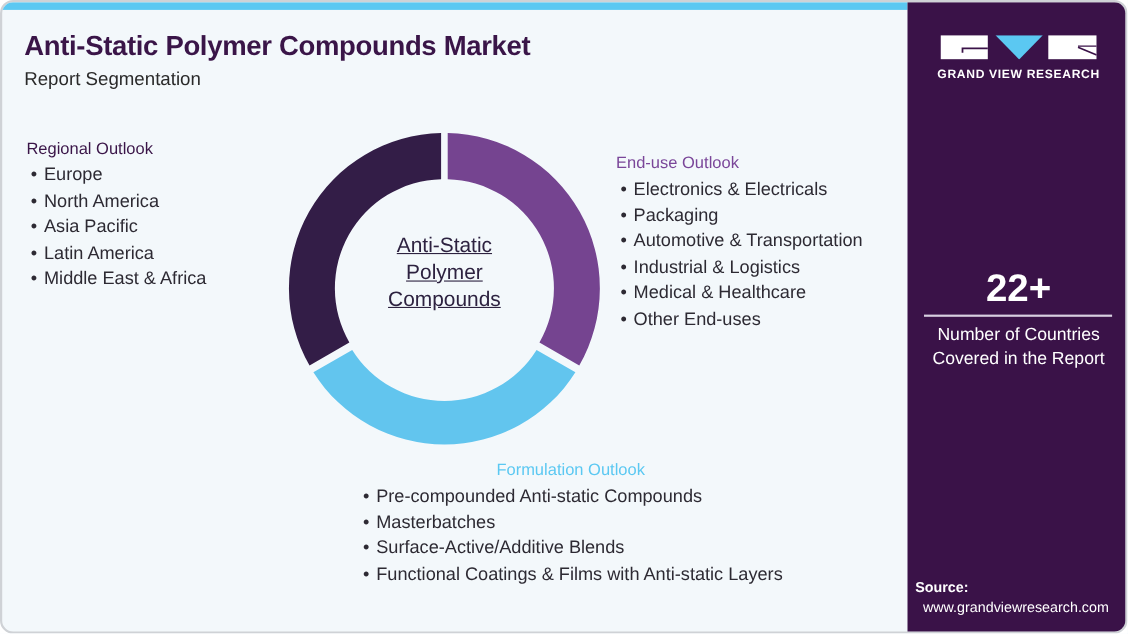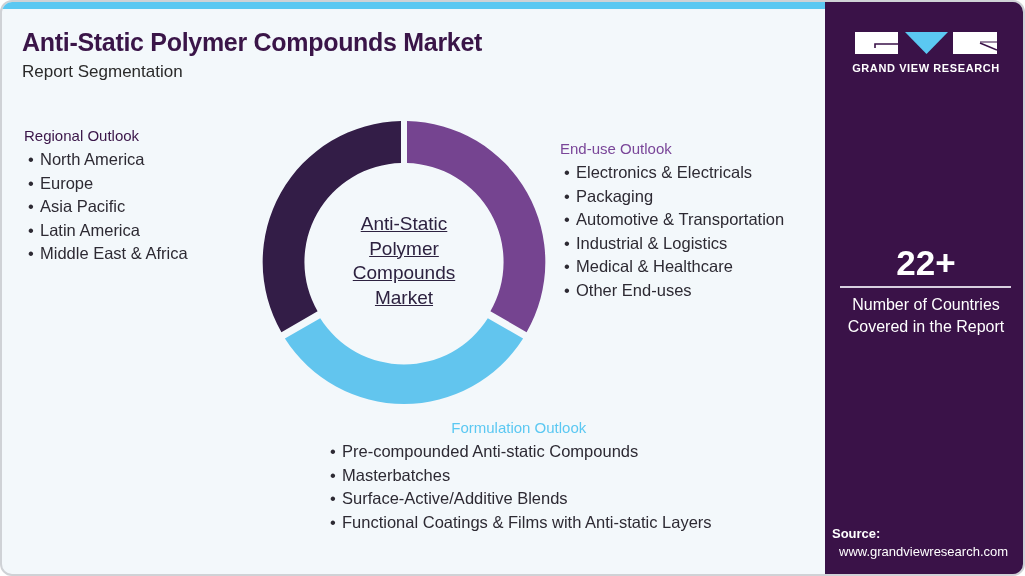--- a/index.html
+++ b/index.html
@@ -81,22 +81,22 @@
 
 <div class="card">
   <div class="accent-bar"></div>
 
   <div class="title">Anti-Static Polymer Compounds Market</div>
   <div class="subtitle">Report Segmentation</div>
 
   <div class="segment regional">
     <div class="seg-heading">Regional Outlook</div>
     <ul class="seg-list">
+      <li><span class="bullet">•</span><span>Europe</span></li>
       <li><span class="bullet">•</span><span>North America</span></li>
-      <li><span class="bullet">•</span><span>Europe</span></li>
       <li><span class="bullet">•</span><span>Asia Pacific</span></li>
       <li><span class="bullet">•</span><span>Latin America</span></li>
       <li><span class="bullet">•</span><span>Middle East &amp; Africa</span></li>
     </ul>
   </div>
 
   <div class="segment enduse">
     <div class="seg-heading">End-use Outlook</div>
     <ul class="seg-list">
       <li><span class="bullet">•</span><span>Electronics &amp; Electricals</span></li>
@@ -113,21 +113,20 @@
     <path d="M 146 2 A 141 141 0 0 1 265.6 213.2 L 229.4 192.3 A 99 99 0 0 0 146 44 Z" fill="#754490"></path>
 
     <path d="M 262.1 219.5 A 141 141 0 0 1 23.9 219.5 L 59.2 199.2 A 99 99 0 0 0 226.8 199.2 Z" fill="#62c5ee"></path>
 
     <path d="M 20.4 213.2 A 141 141 0 0 1 140 2 L 140 44 A 99 99 0 0 0 56.6 192.3 Z" fill="#331d47"></path>
   </svg>
   <div class="donut-center">
     <div>Anti-Static</div>
     <div>Polymer</div>
     <div>Compounds</div>
-    <div>Market</div>
   </div>
 
   <div class="segment formulation">
     <div class="seg-heading">Formulation Outlook</div>
     <ul class="seg-list">
       <li><span class="bullet">•</span><span>Pre-compounded Anti-static Compounds</span></li>
       <li><span class="bullet">•</span><span>Masterbatches</span></li>
       <li><span class="bullet">•</span><span>Surface-Active/Additive Blends</span></li>
       <li><span class="bullet">•</span><span>Functional Coatings &amp; Films with Anti-static Layers</span></li>
     </ul>

